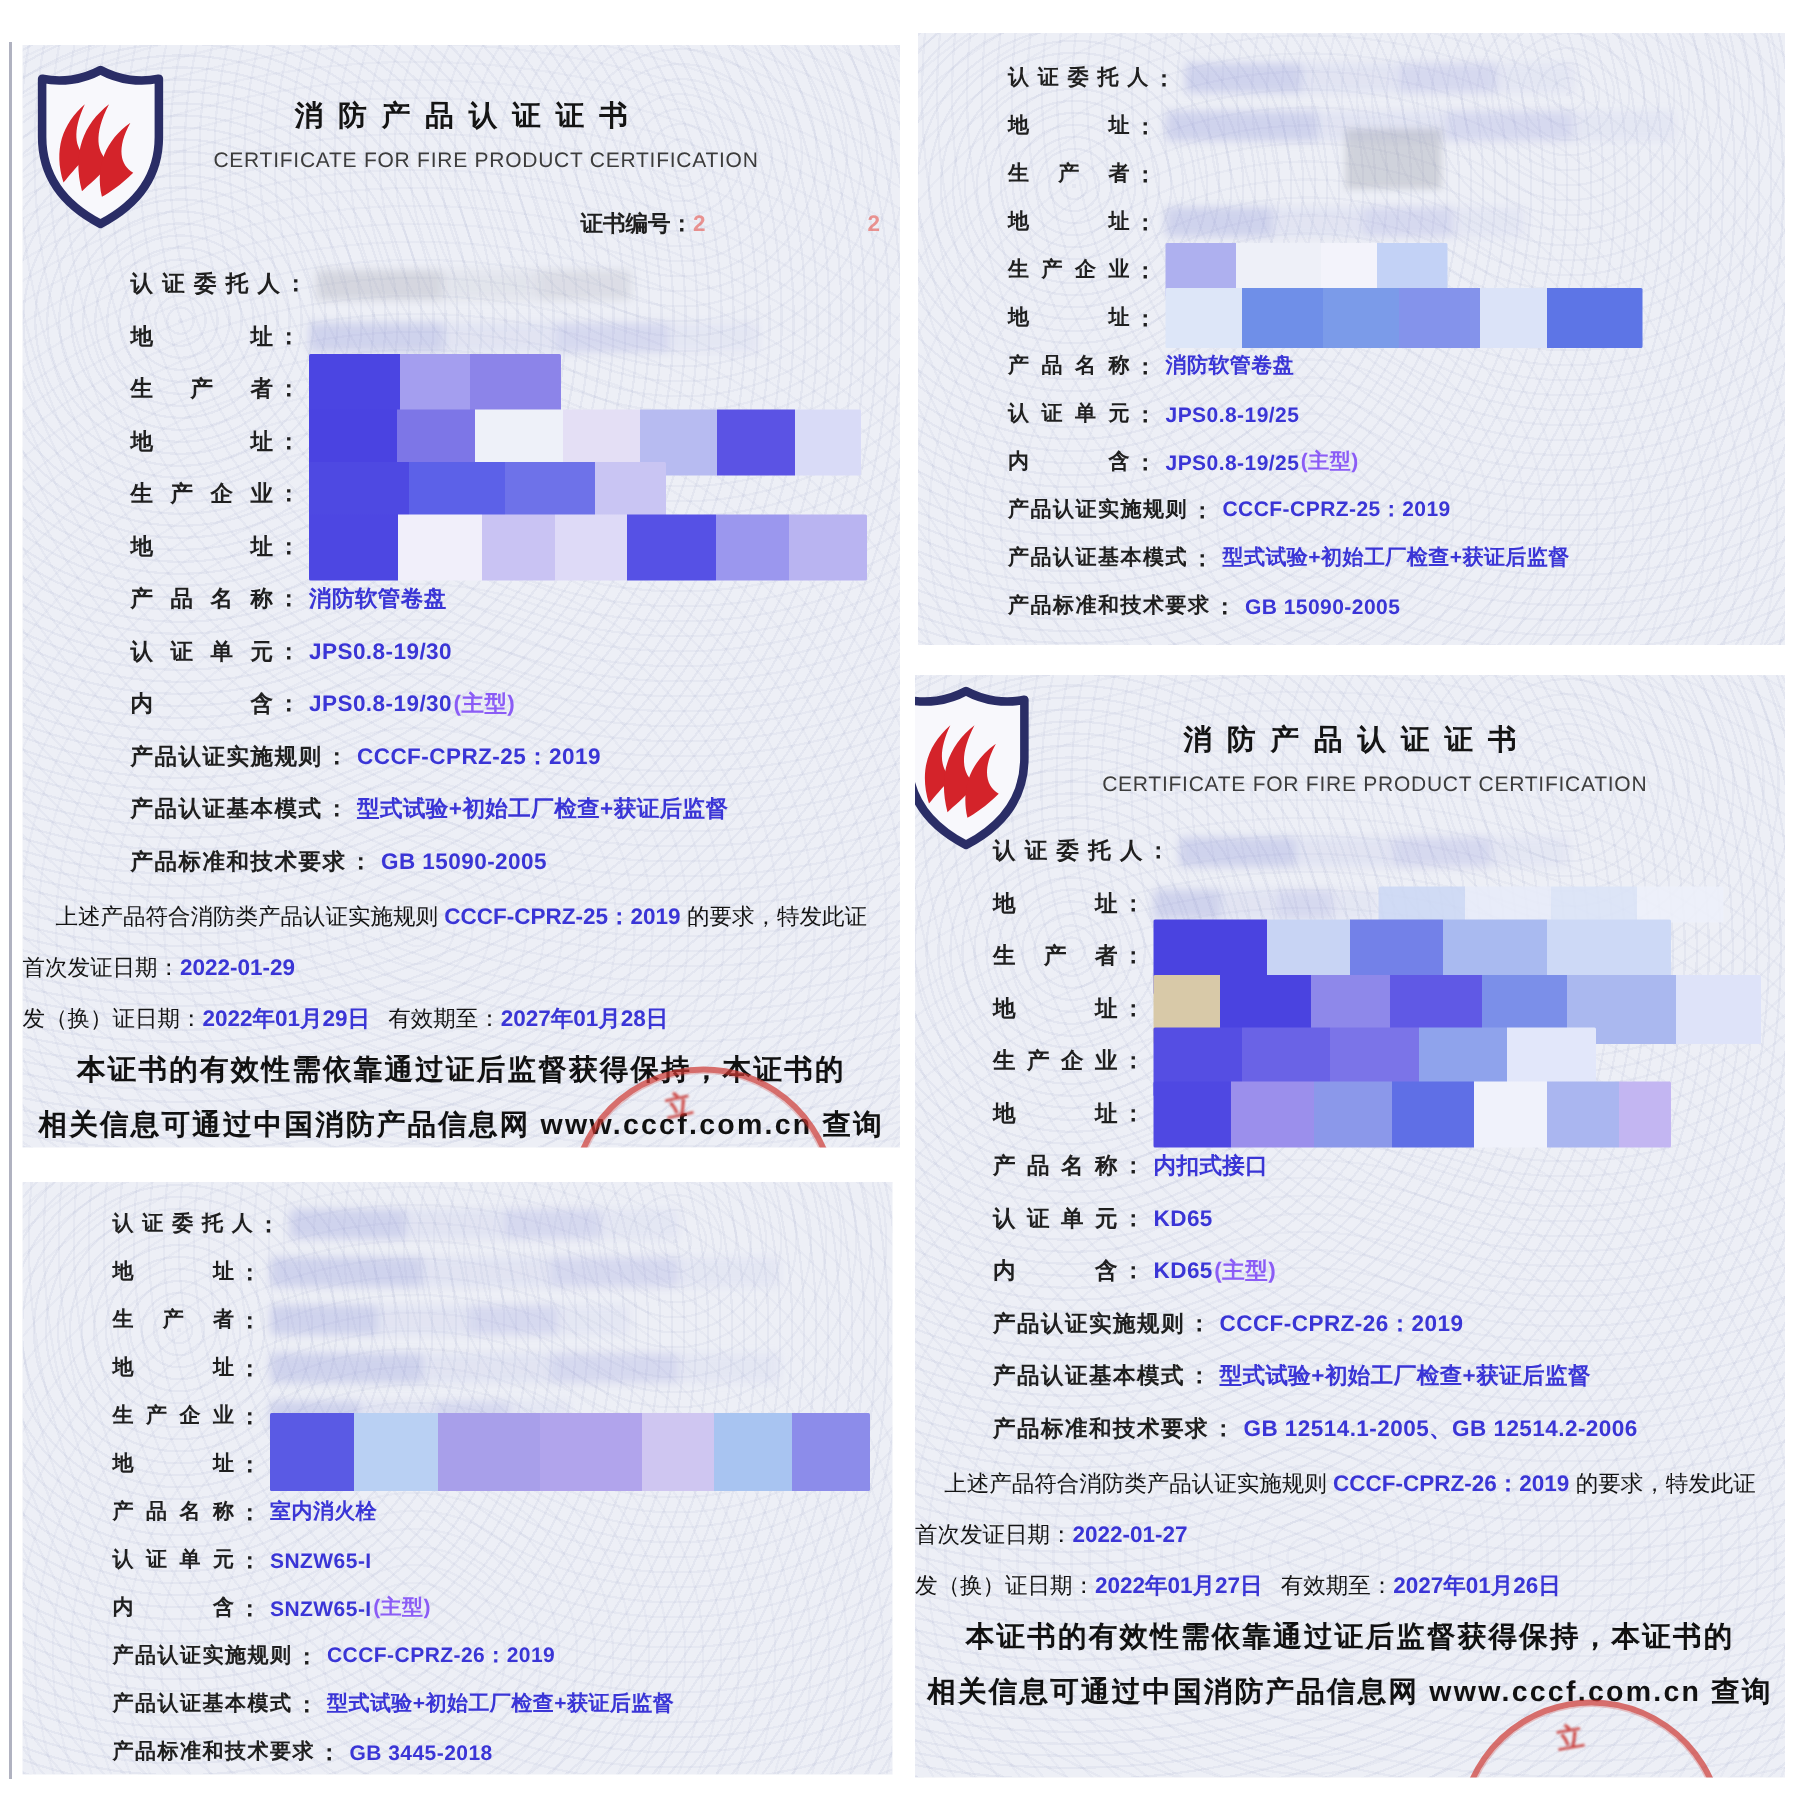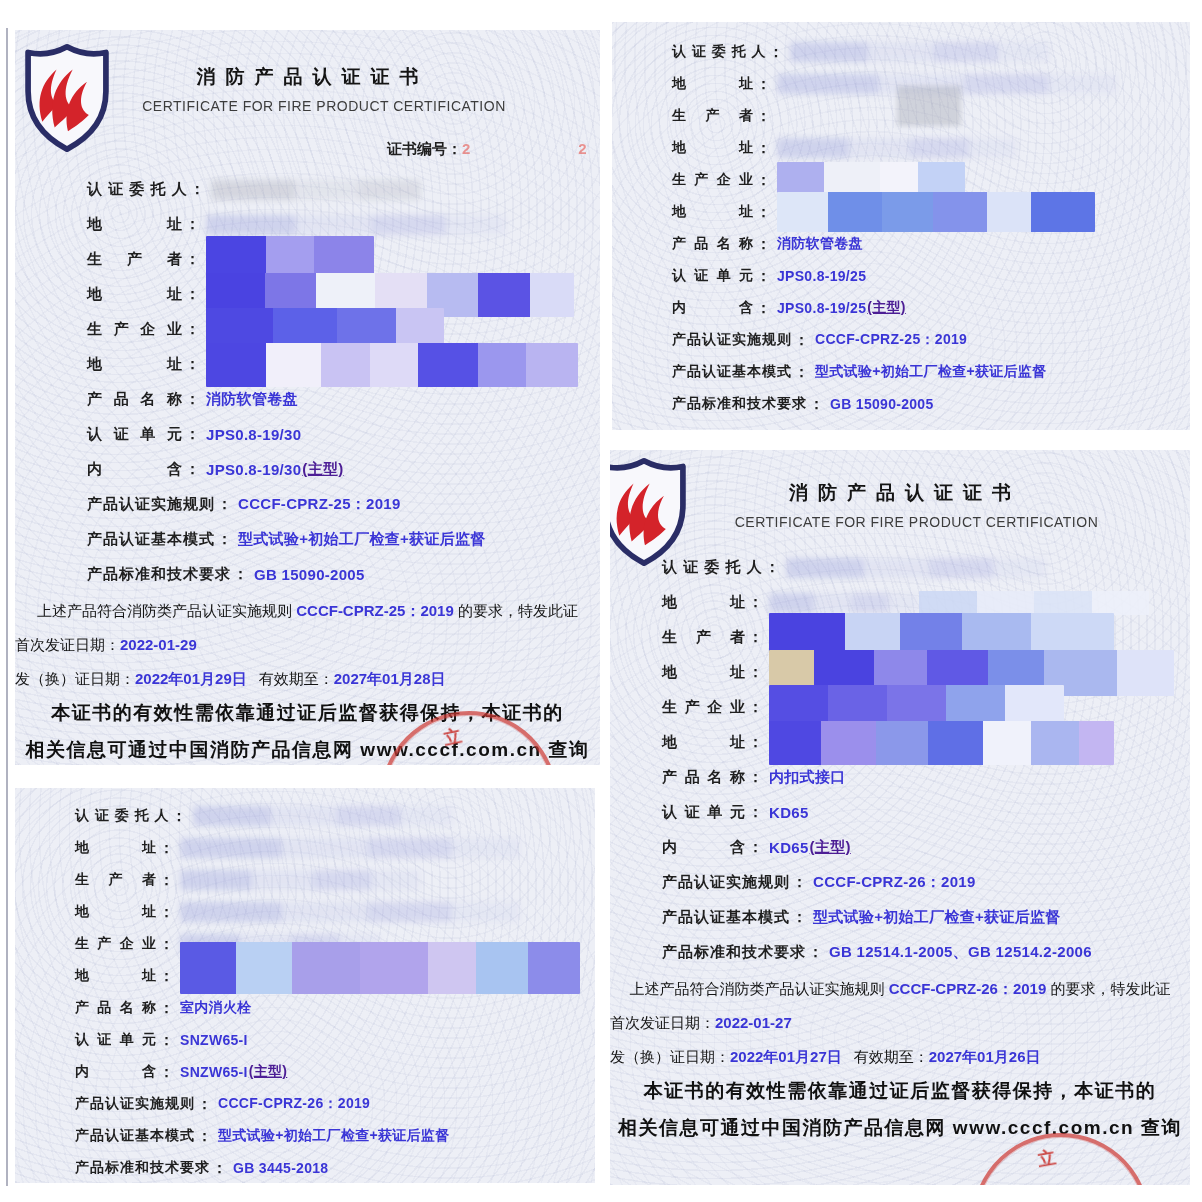--- a/index.html
+++ b/index.html
@@ -43,21 +43,21 @@
   .c-tr .row{height:32px;padding-left:60px;}
   .c-bl .row{height:32px;padding-left:60px;}
   .c-br .row{padding-left:52px;}
   .lbl{display:inline-block;min-width:96px;text-align:justify;text-align-last:justify;
        font-weight:bold;font-size:15px;color:#1f1f1f;letter-spacing:1px;white-space:nowrap;}
   .c-tr .lbl,.c-bl .lbl{min-width:82px;font-size:14px;}
   .c-br .lbl{min-width:84px;}
   .lbl-colon{font-weight:bold;font-size:15px;margin:0 6px 0 2px;}
   .val{font-size:15px;font-weight:bold;color:#3a35d6;letter-spacing:.3px;}
   .c-tr .val,.c-bl .val{font-size:14px;}
-  .val-red{color:#4c1d95;margin-left:1px;text-decoration:underline;}
+  .val-red{color:#8b5cf6;margin-left:1px;}
 
   
   .cz{height:42px;border-radius:1px;filter:blur(.5px);flex:none;}
   .fz{height:20px;border-radius:2px;filter:blur(3px);flex:none;
       background:linear-gradient(90deg,rgba(140,148,215,.30) 0 30%,rgba(170,176,228,.16) 30% 55%,rgba(150,156,220,.26) 55% 80%,rgba(180,184,232,.14) 80% 100%);}
   .fz.gray{background:linear-gradient(90deg,rgba(150,152,165,.28) 0 40%,rgba(172,174,186,.15) 40% 70%,rgba(160,162,175,.22) 70% 100%);}
   .gz{width:64px;height:40px;background:rgba(140,142,155,.30);filter:blur(2.5px);position:relative;top:-10px;margin-left:120px;flex:none;}
   .w150{width:150px}.w200{width:200px}.w210{width:210px}.w240{width:240px}
   .w260{width:260px}.w300{width:300px}.w340{width:340px}
   .m-tl3{width:168px;height:48px;background:linear-gradient(90deg,#4b45e2 0 36%,#a49eef 36% 64%,#8c84e9 64% 100%);}

